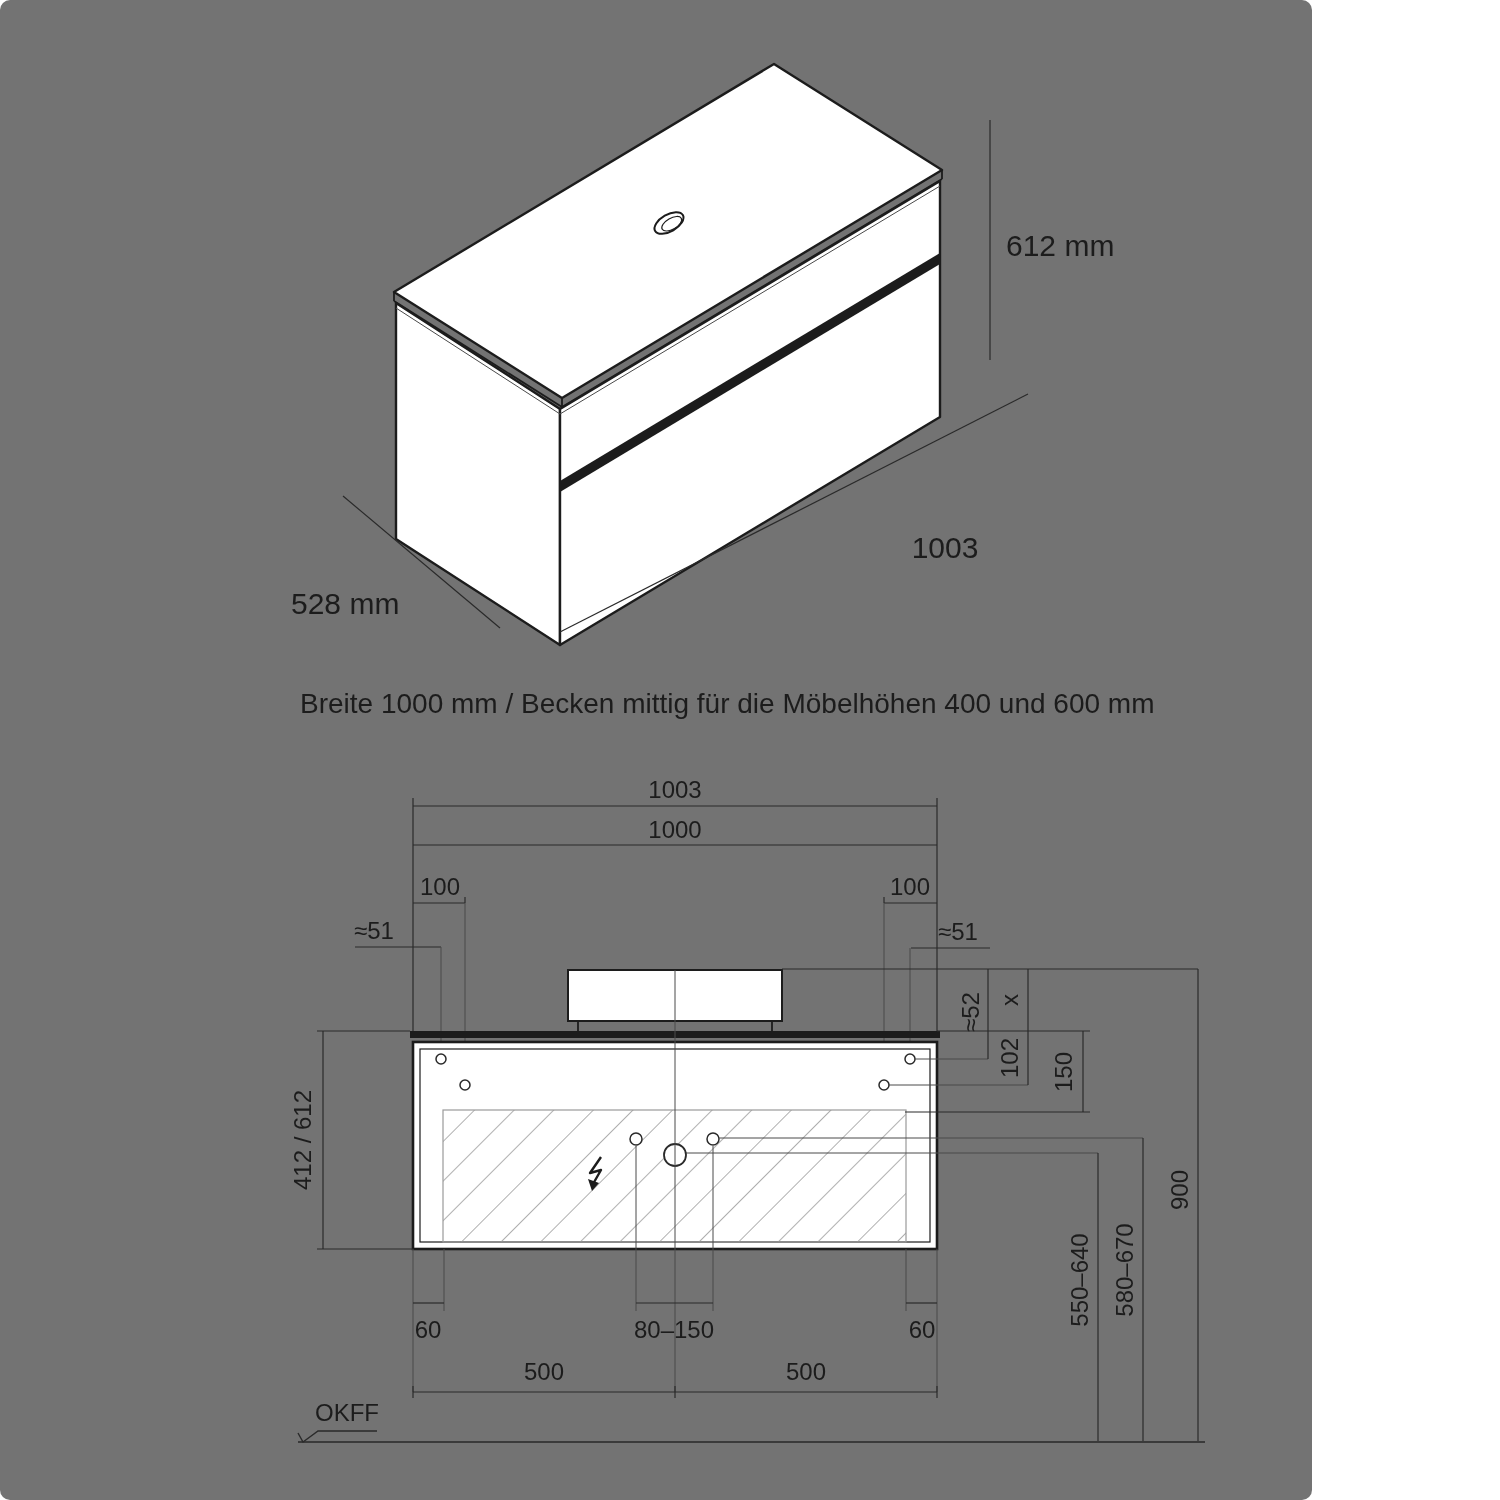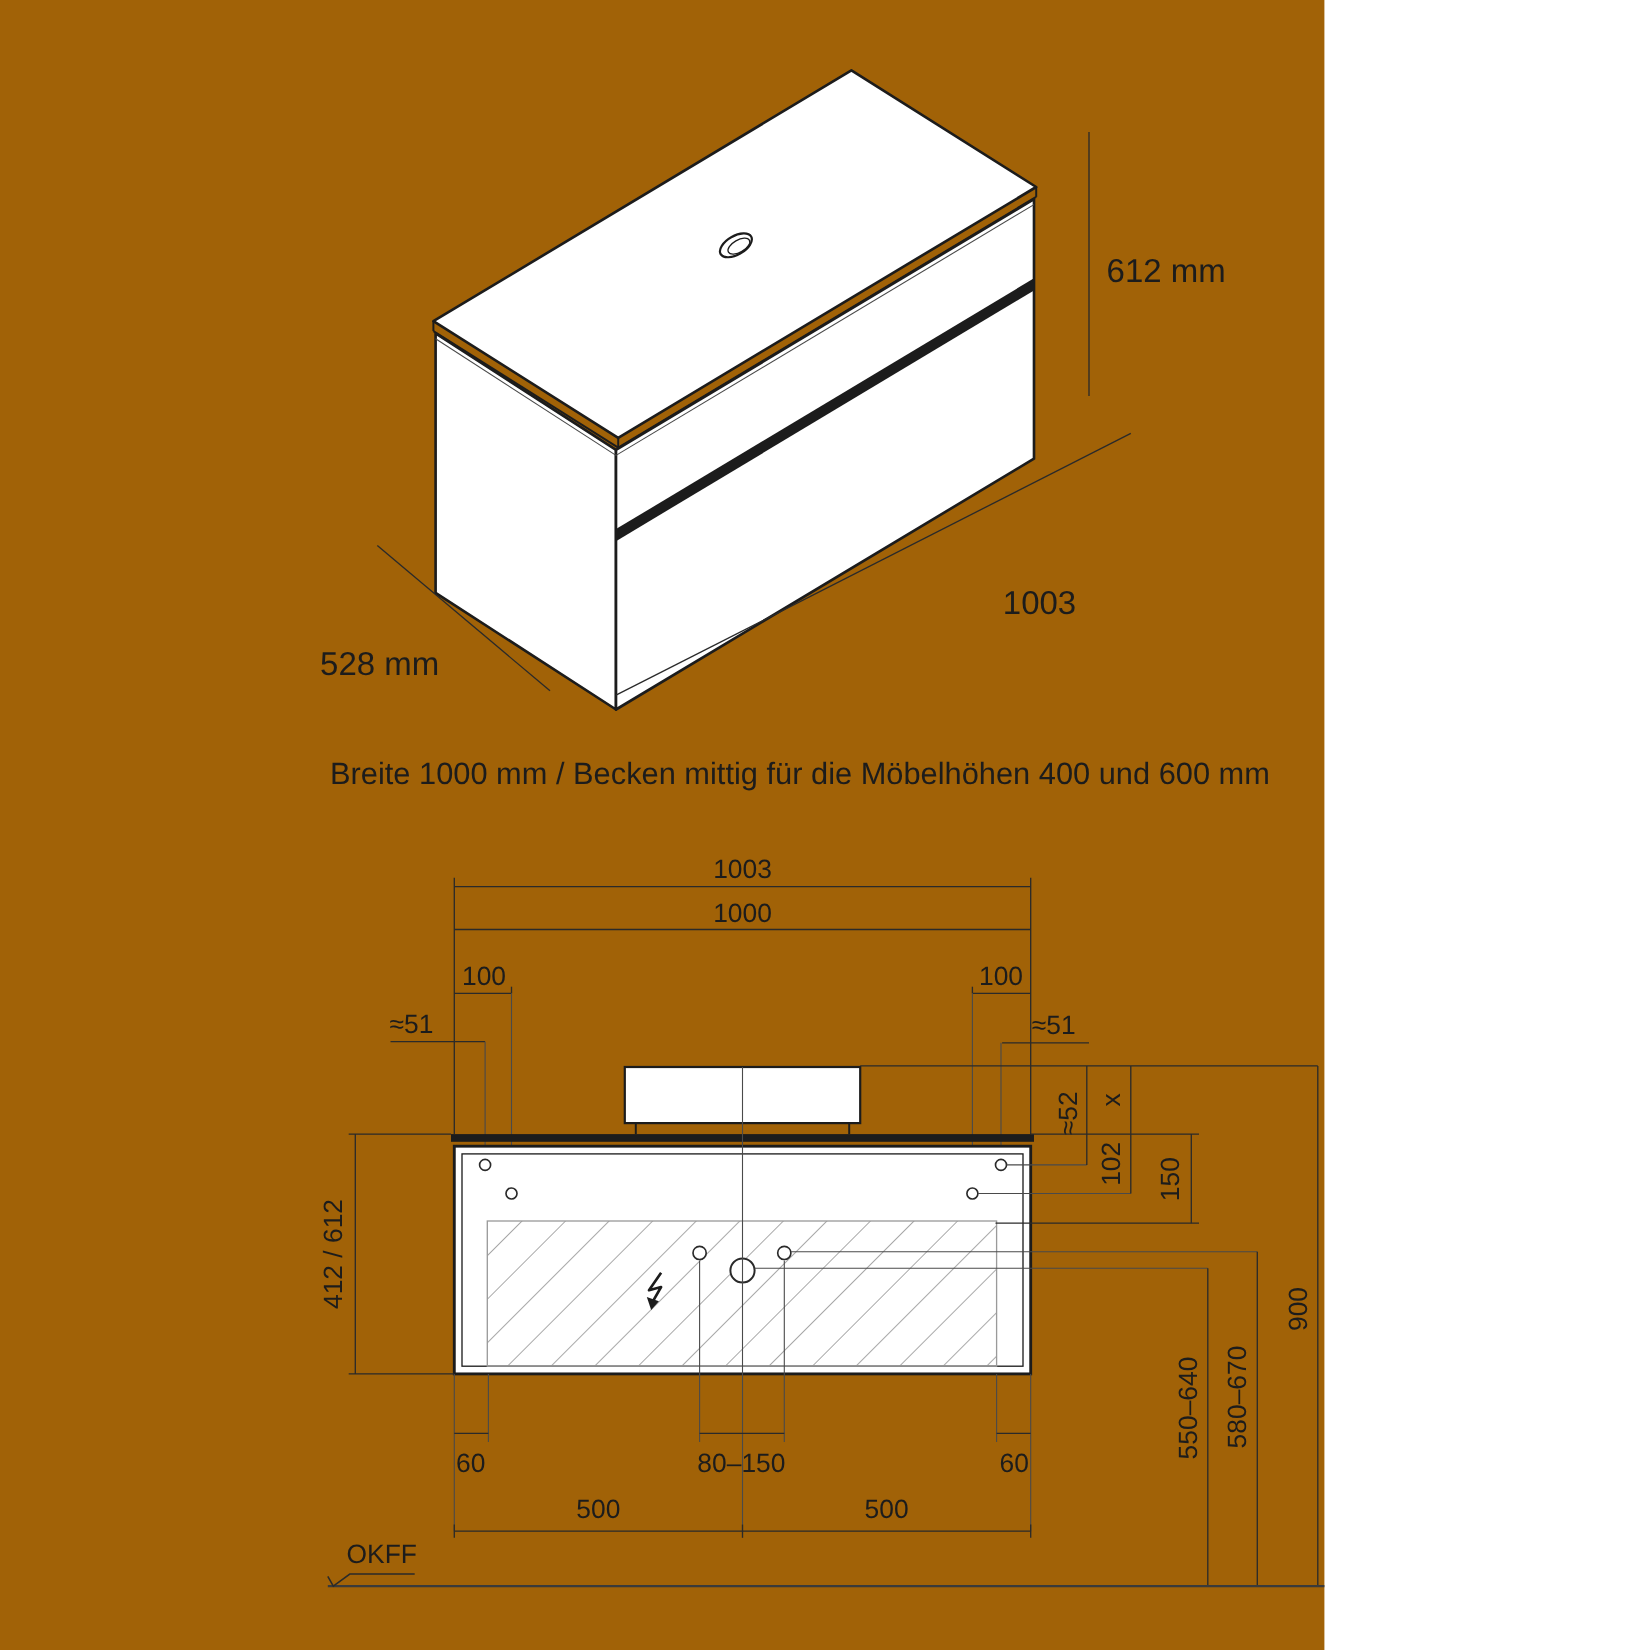--- a/index.html
+++ b/index.html
@@ -1,16 +1,16 @@
 <!DOCTYPE html>
 <html><head>
 <meta charset="utf-8">
 <style>
   html,body{margin:0;padding:0;background:#ffffff;}
-  .stage{width:1204px;height:1500px;position:relative;background:#a16207;overflow:hidden;}
+  .stage{width:1312px;height:1500px;position:relative;background:#737373;overflow:hidden;border-radius:10px;}
   svg{display:block;}
   text{font-family:"Liberation Sans","DejaVu Sans",sans-serif;fill:#1c1c1c;}
   .dim-text{font-size:24px;}
   .big-text{font-size:30px;}
   .caption-text{font-size:28px;}
   .ln{stroke:#2a2a2a;stroke-width:1.2;fill:none;}
   .ln-thin{stroke:#4a4a4a;stroke-width:1;fill:none;}
   .ln-med{stroke:#1c1c1c;stroke-width:1.8;fill:none;}
   .face{fill:#ffffff;stroke:#1c1c1c;stroke-width:2.4;stroke-linejoin:round;}
 </style>

